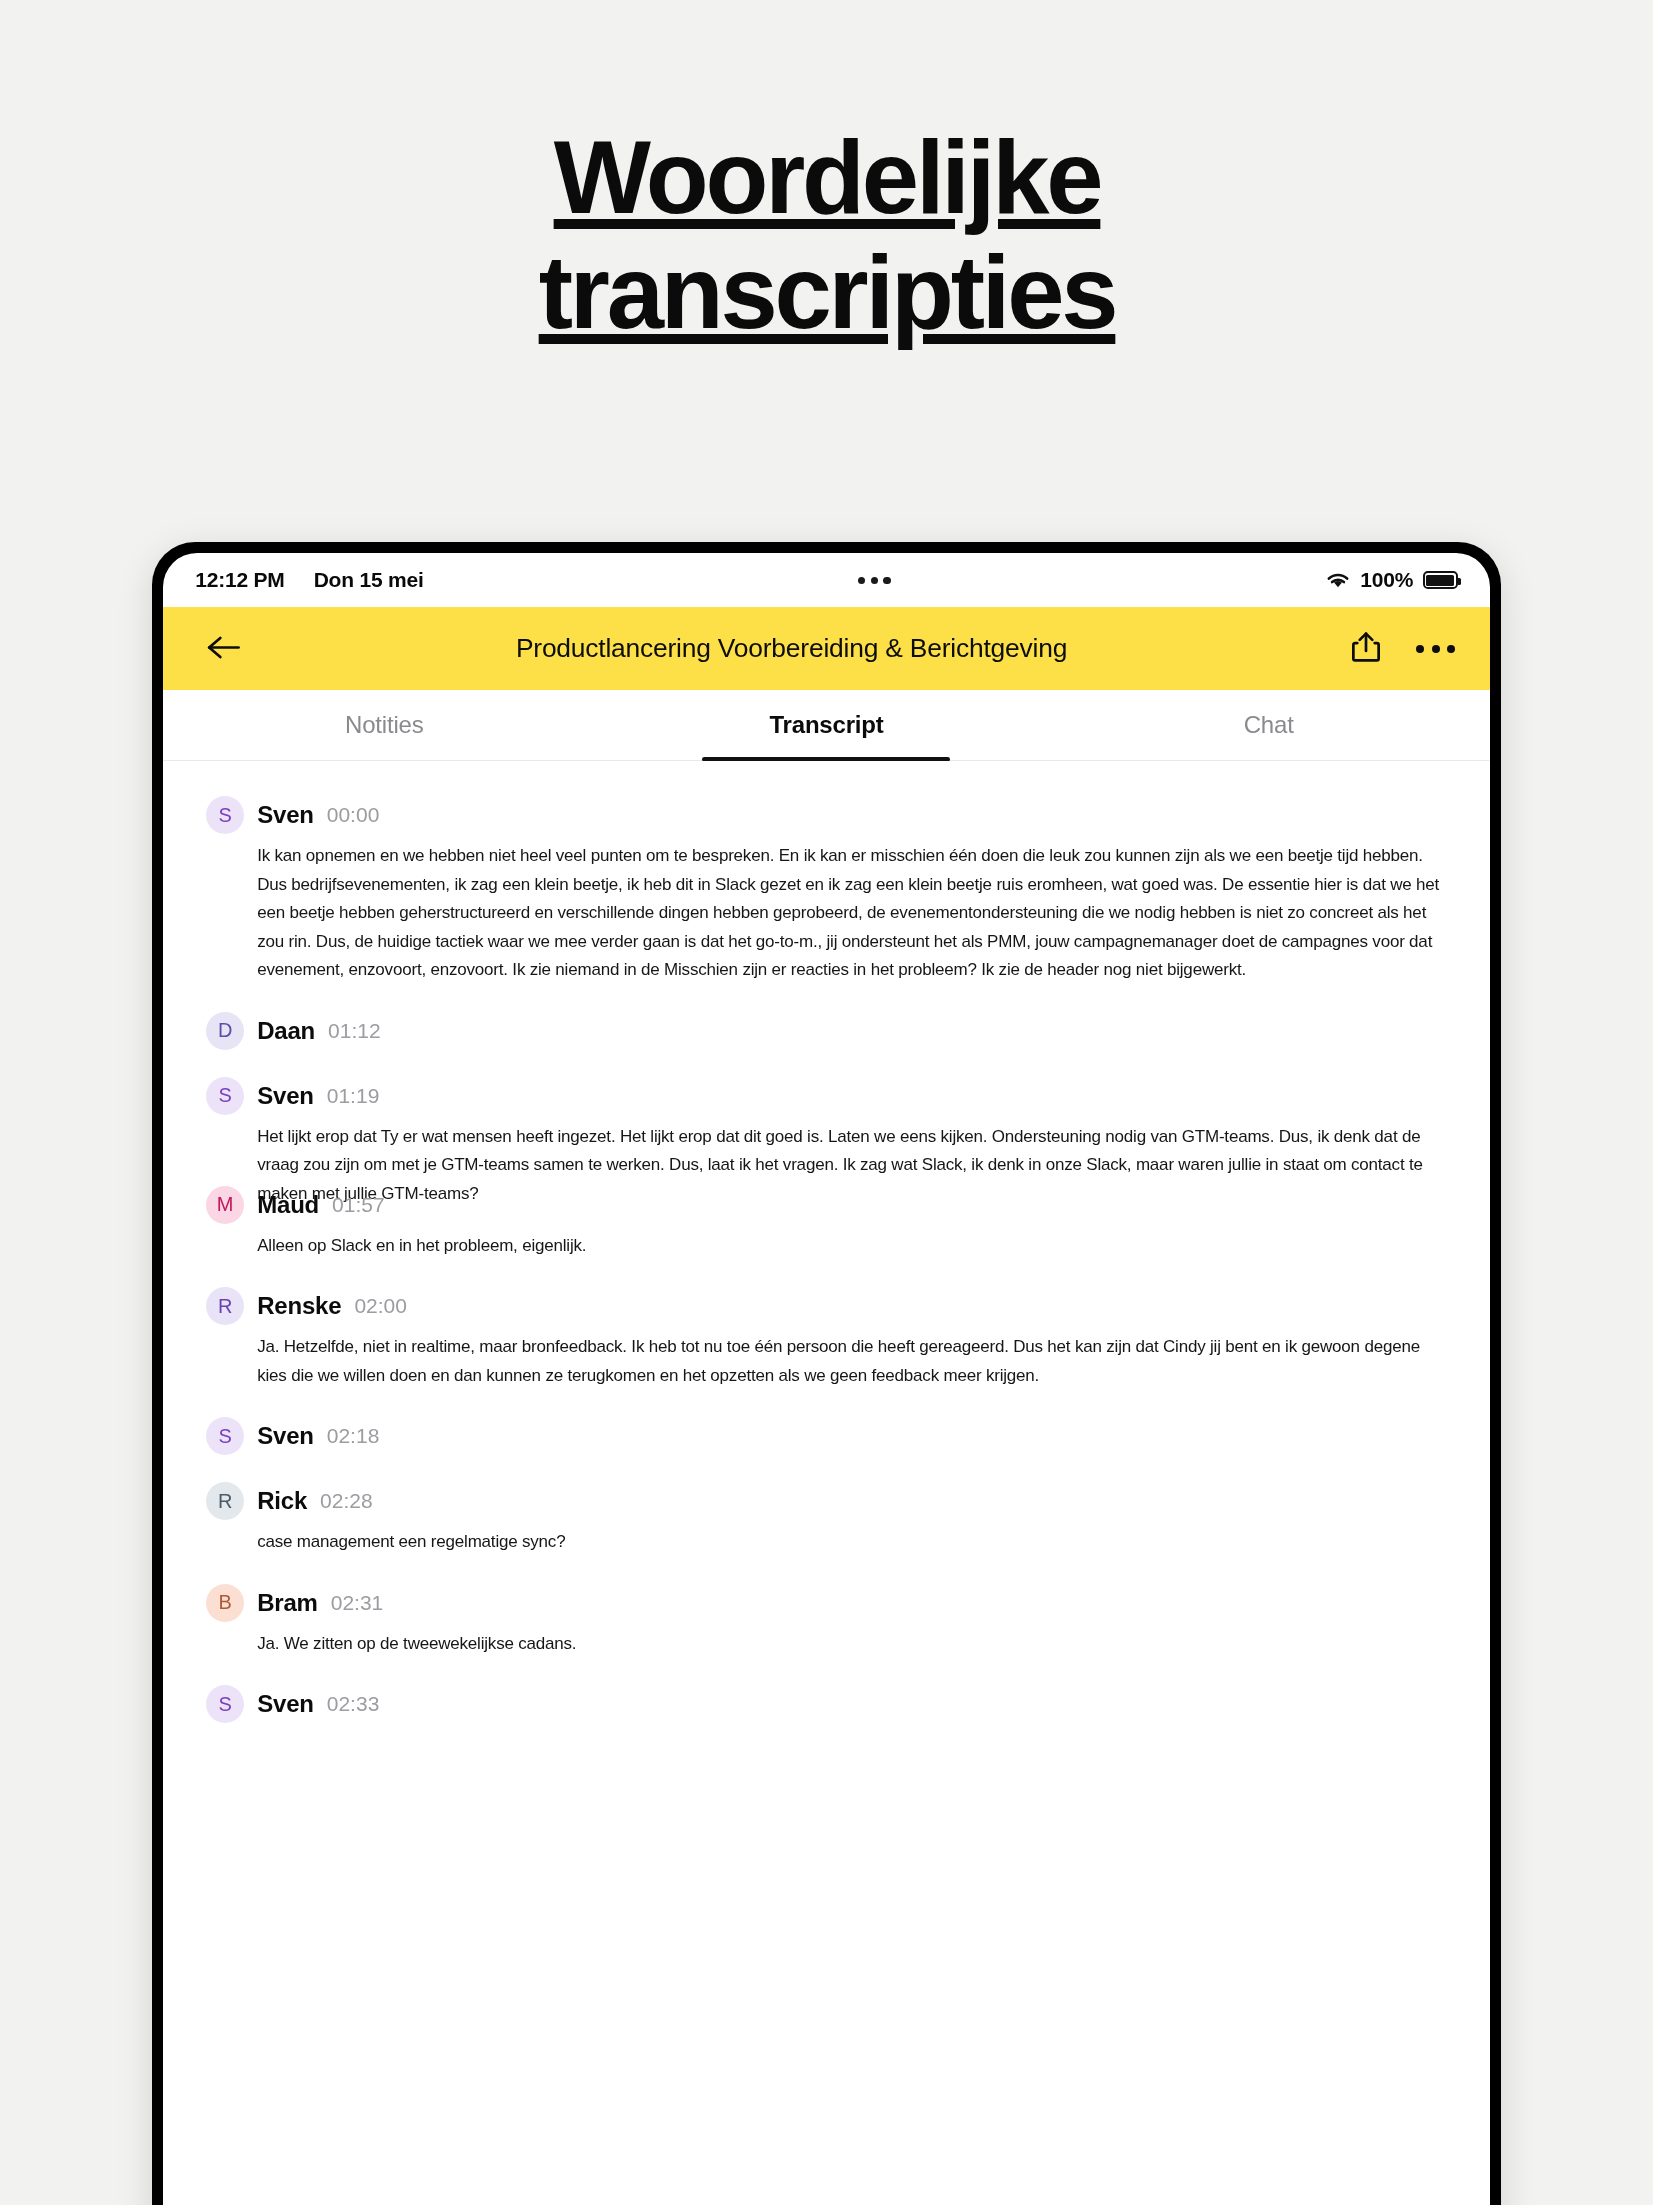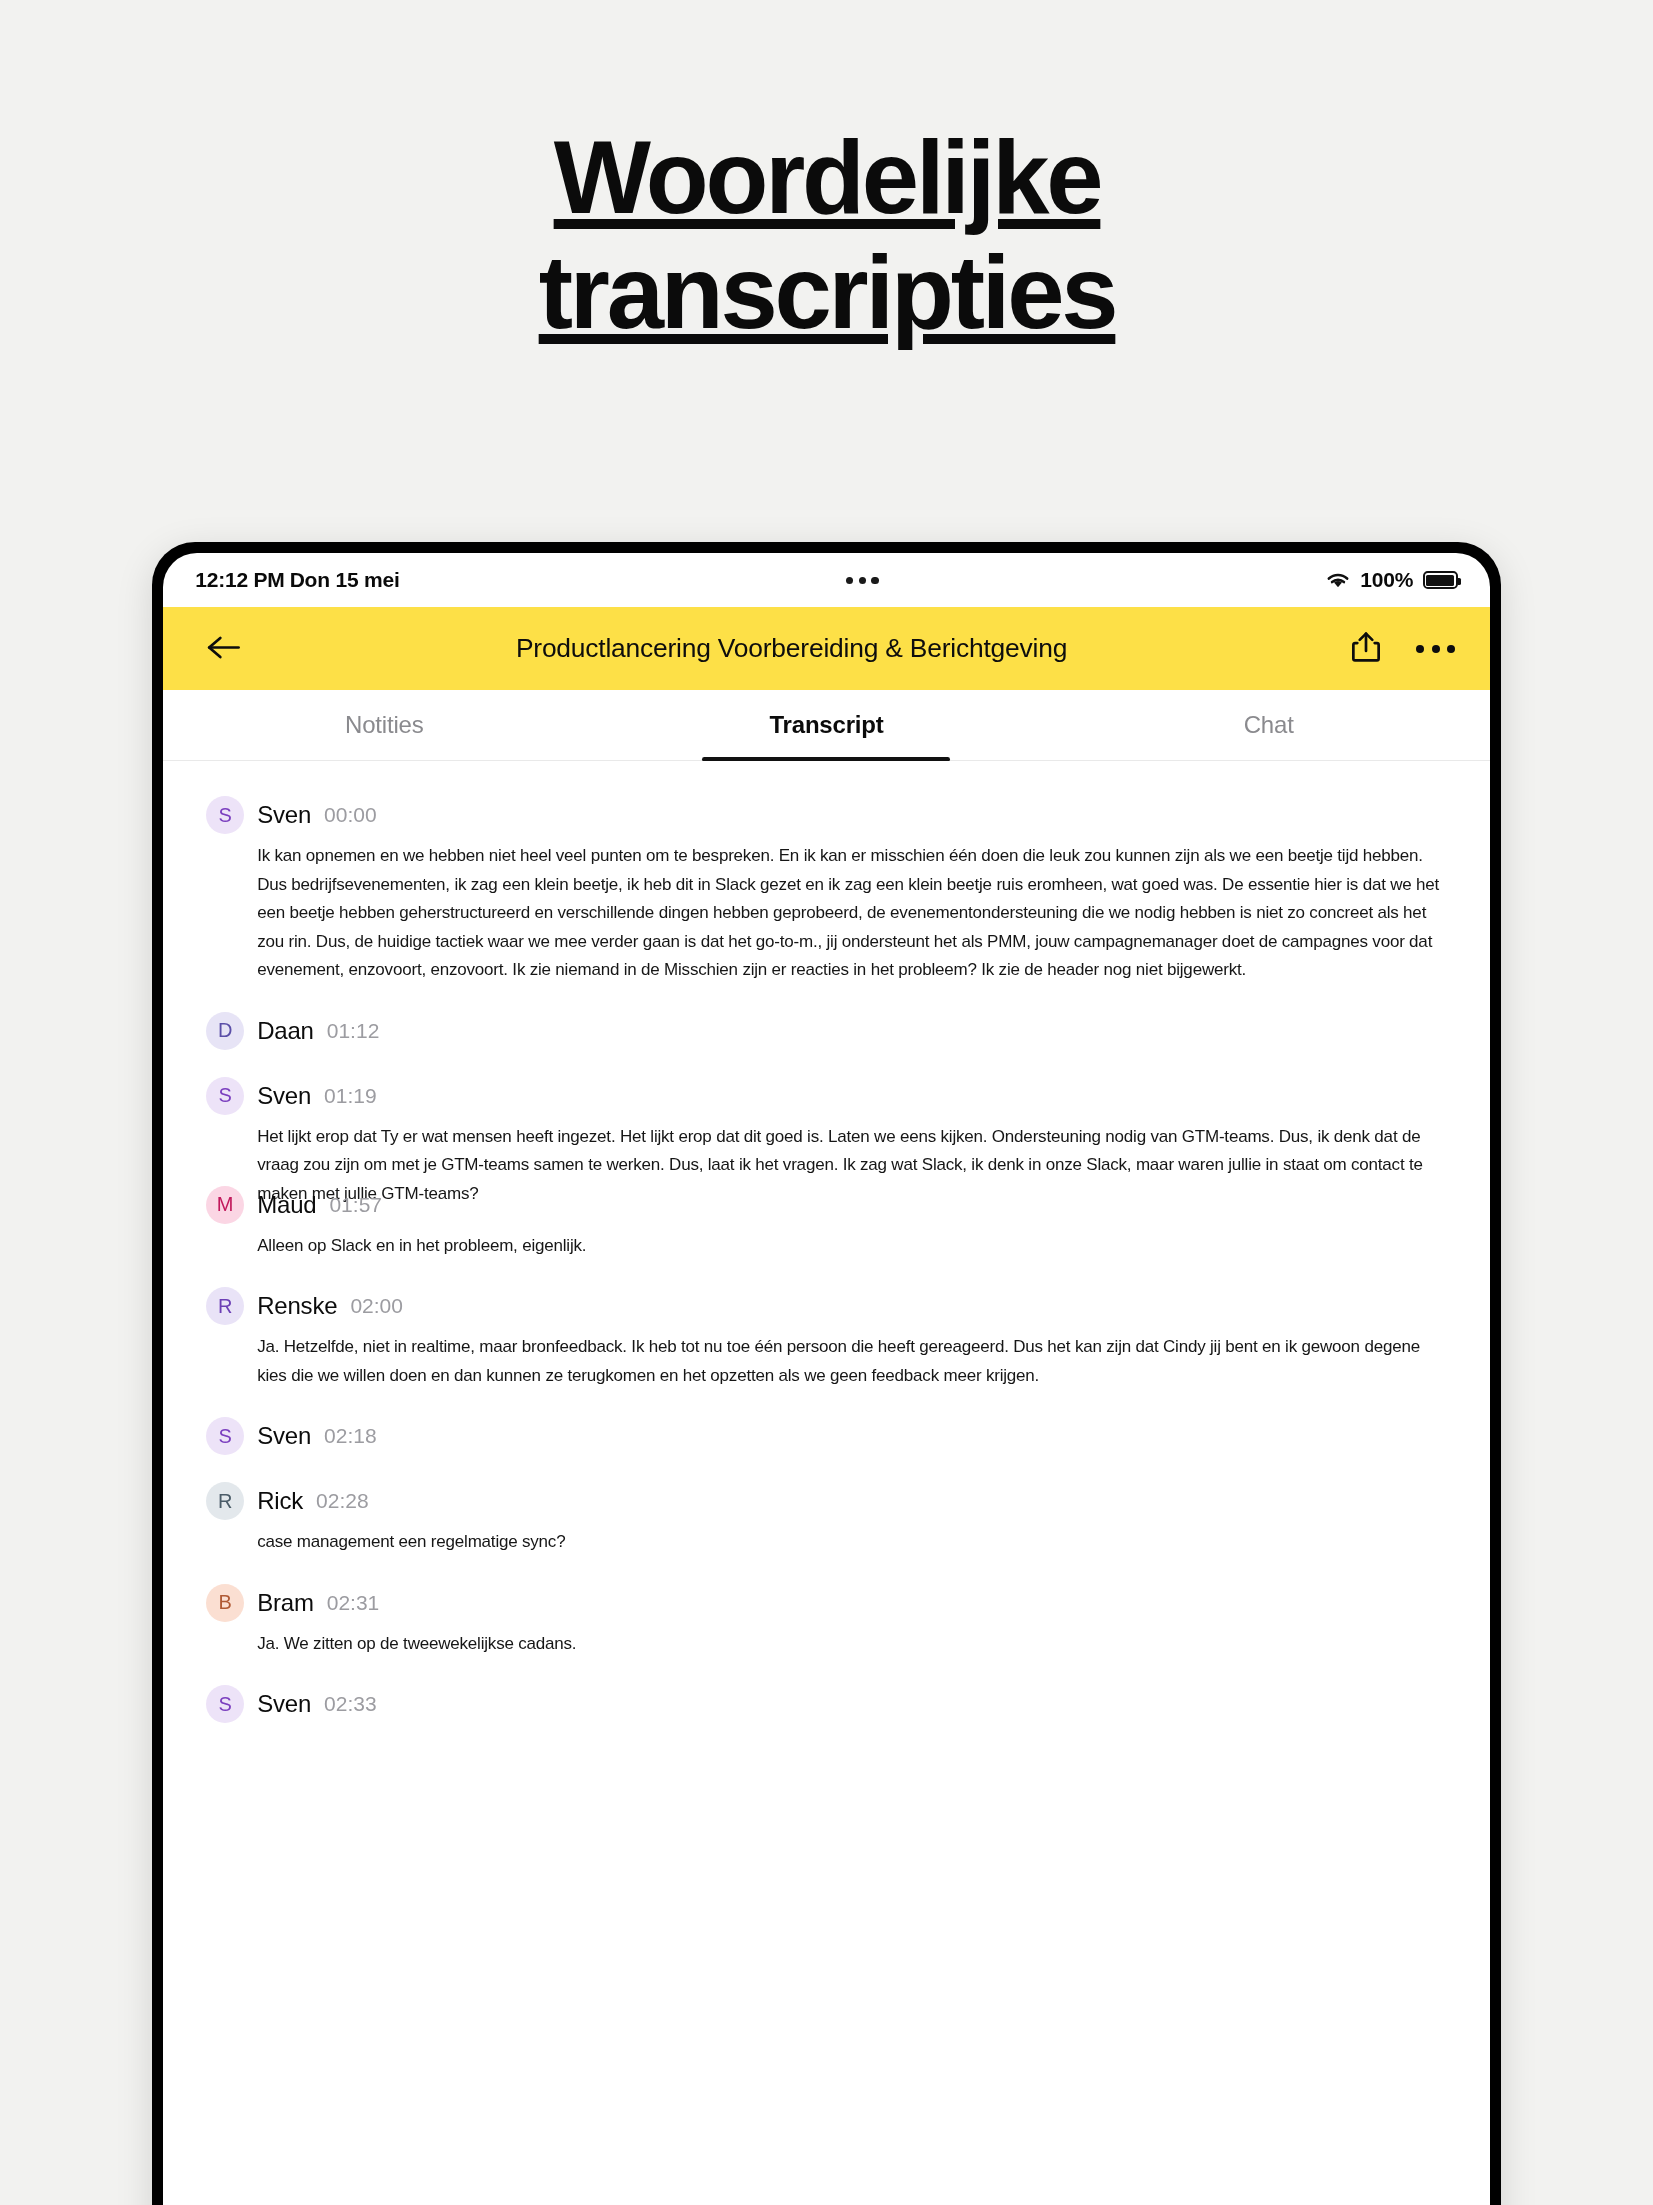--- a/index.html
+++ b/index.html
@@ -58,21 +58,21 @@
   .statusbar {
     height: 54px;
     display: flex;
     align-items: center;
     padding: 0 32px 0 32px;
     font-size: 21px;
     font-weight: 700;
     color: #0A0A0A;
     letter-spacing: -0.2px;
   }
-  .sb-left { display: flex; align-items: baseline; gap: 5px; }
+  .sb-left { display: flex; align-items: baseline; gap: 29px; }
   .sb-time { font-weight: 700; }
   .sb-date { font-weight: 600; }
   .sb-center { flex: 1; display: flex; justify-content: center; align-items: center; }
   .dyn-dots { display: flex; gap: 5.6px; }
   .dyn-dots i { width: 7.2px; height: 7.2px; background: #1A1A1A; border-radius: 50%; display: block; }
   .sb-right { display: flex; align-items: center; gap: 9.6px; }
   .wifi { width: 26px; height: 19px; position: relative; display: inline-block; }
   .battery {
     width: 35px; height: 18.4px;
     border: 2.4px solid #111; border-radius: 4.8px;
@@ -156,21 +156,21 @@
   }
   .avatar {
     width: 38px; height: 38px;
     border-radius: 50%;
     display: flex; align-items: center; justify-content: center;
     font-size: 20px; font-weight: 400;
     flex: 0 0 38px;
   }
   .speaker {
     font-size: 24px;
-    font-weight: 400;
+    font-weight: 700;
     color: #0C0C0C;
     letter-spacing: -0.2px;
     text-align: right;
   }
   .timestamp {
     font-size: 21px;
     color: #9C9CA1;
     letter-spacing: 0;
   }
   .entry-body {

